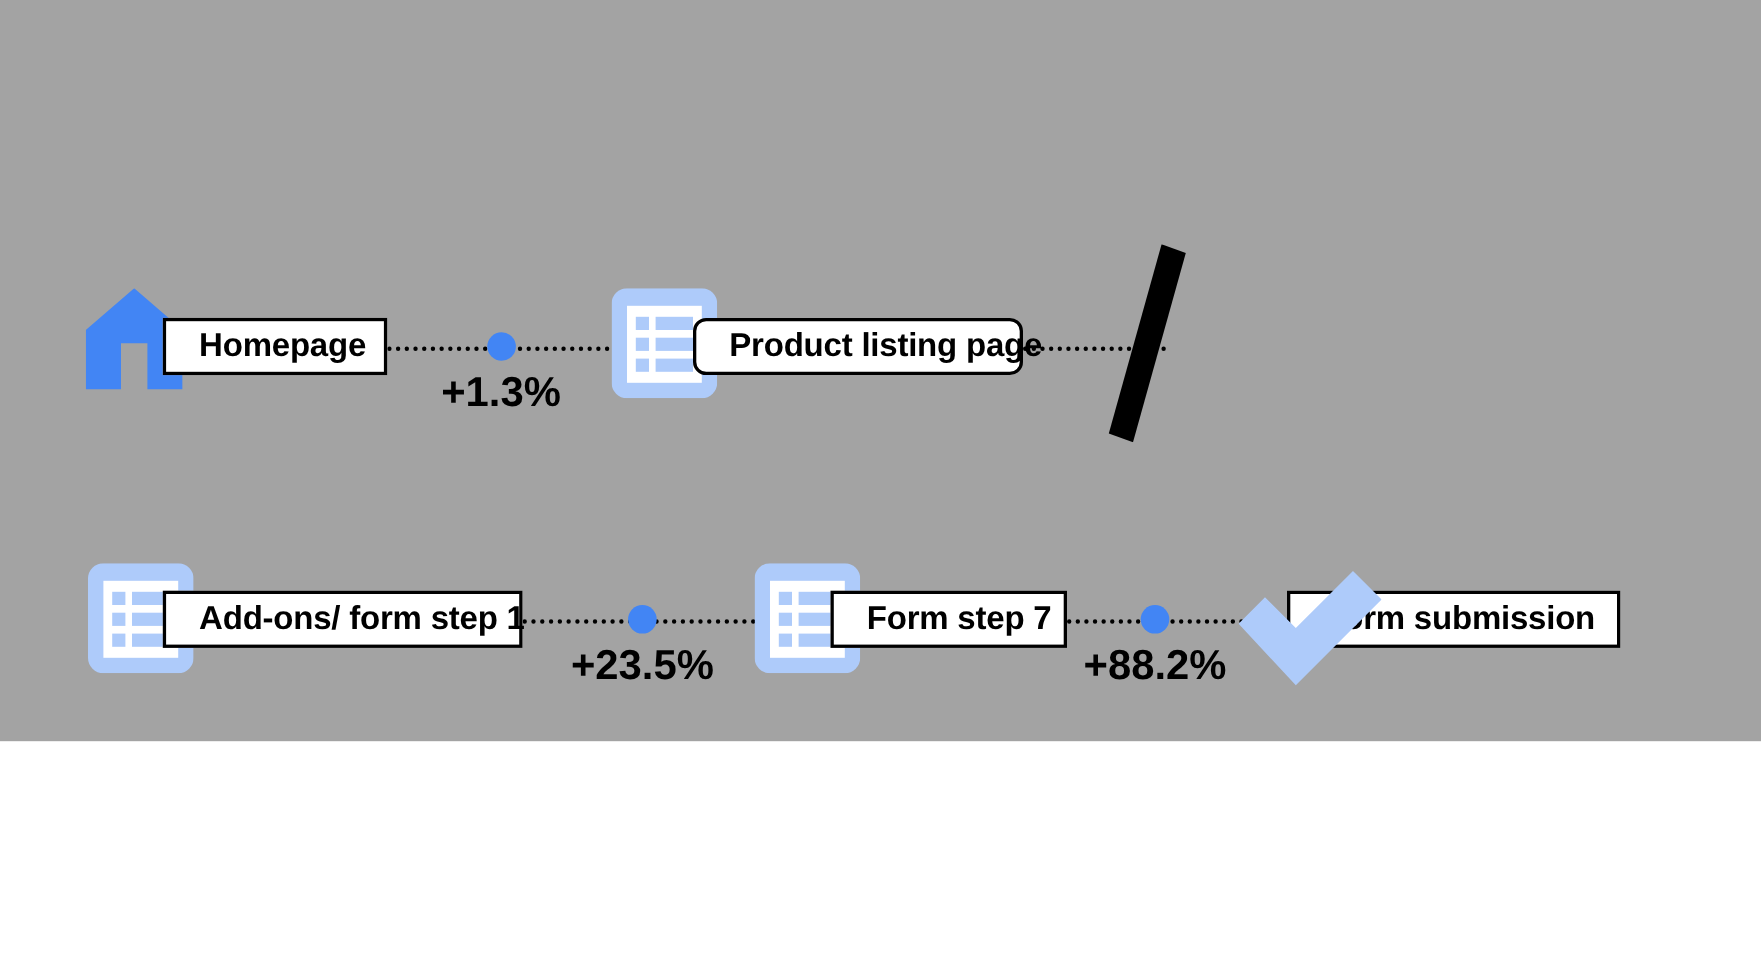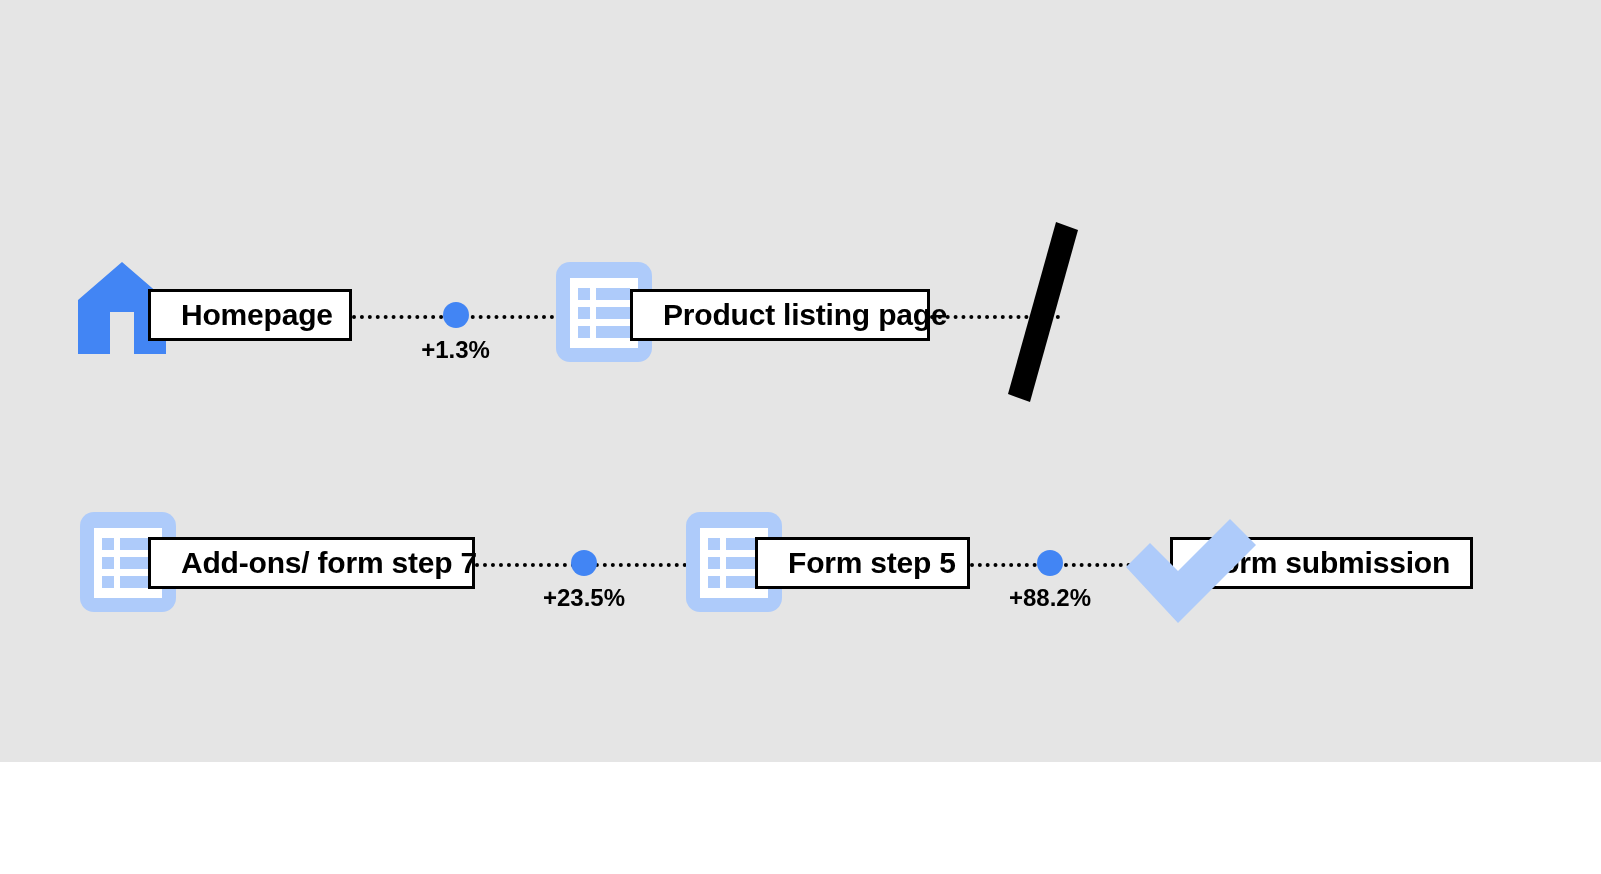--- a/index.html
+++ b/index.html
@@ -4,22 +4,22 @@
 <title>Funnel Flow Diagram</title>
 <style>
   html, body {
     margin: 0;
     padding: 0;
     background: #ffffff;
   }
   #canvas {
     position: relative;
     width: 1601px;
-    height: 762px;
-    background: #e5e5e5;
+    height: 674px;
+    background: #a3a3a3;
     overflow: hidden;
     font-family: "Liberation Sans", sans-serif;
   }
 
   
   .node-box {
     position: absolute;
     box-sizing: border-box;
     background: #ffffff;
     border: 3px solid #000000;
@@ -57,21 +57,21 @@
   .metric-dot {
     width: 26px;
     height: 26px;
     border-radius: 50%;
     background: #4285F4;
   }
   .metric-value {
     margin-top: 10px;
     font-family: "Liberation Sans", sans-serif;
     font-weight: bold;
-    font-size: 24px;
+    font-size: 38px;
     color: #000000;
     white-space: nowrap;
     line-height: 1;
   }
 
   
   .icon {
     position: absolute;
     z-index: 30;
   }
@@ -110,21 +110,21 @@
   <div class="icon" style="left:998px; top:222px;">
     <svg width="90" height="180" viewBox="0 0 90 180">
       <path d="M58 0 L80 8 L32 180 L10 172 Z" fill="#000000"></path>
     </svg>
   </div>
 
   <div class="node-box" style="left:148px; top:289px; width:204px; height:52px;">
     <span class="node-label">Homepage</span>
   </div>
 
-  <div class="node-box" style="left:630px; top:289px; width:300px; height:52px;">
+  <div class="node-box" style="left:630px; top:289px; width:300px; height:52px;border-radius:12px;">
     <span class="node-label">Product listing page</span>
   </div>
 
   <div class="metric" style="left:398px; top:302px; width:115px;">
     <span class="metric-dot"></span>
     <span class="metric-value">+1.3%</span>
   </div>
 
   <div class="connector" style="left:475px; top:563px; width:220px;"></div>
 
@@ -150,25 +150,25 @@
       <rect x="22" y="26" width="12" height="12" fill="#AECBFA"></rect>
       <rect x="40" y="26" width="34" height="12" fill="#AECBFA"></rect>
       <rect x="22" y="45" width="12" height="12" fill="#AECBFA"></rect>
       <rect x="40" y="45" width="34" height="12" fill="#AECBFA"></rect>
       <rect x="22" y="64" width="12" height="12" fill="#AECBFA"></rect>
       <rect x="40" y="64" width="34" height="12" fill="#AECBFA"></rect>
     </svg>
   </div>
 
   <div class="node-box" style="left:148px; top:537px; width:327px; height:52px;">
-    <span class="node-label">Add-ons/ form step 7</span>
+    <span class="node-label">Add-ons/ form step 1</span>
   </div>
 
   <div class="node-box" style="left:755px; top:537px; width:215px; height:52px;">
-    <span class="node-label">Form step 5</span>
+    <span class="node-label">Form step 7</span>
   </div>
 
   <div class="node-box" style="left:1170px; top:537px; width:303px; height:52px;">
     <span class="node-label" style="position:relative; z-index:60;">Form submission</span>
   </div>
 
   <div class="icon icon-overlay" style="left:1126px; top:505px; z-index:45;">
     <svg width="130" height="120" viewBox="0 0 130 120">
       <path d="M0 62 L24 38 L52 66 L104 14 L130 40 L52 118 Z" fill="#AECBFA"></path>
     </svg>

